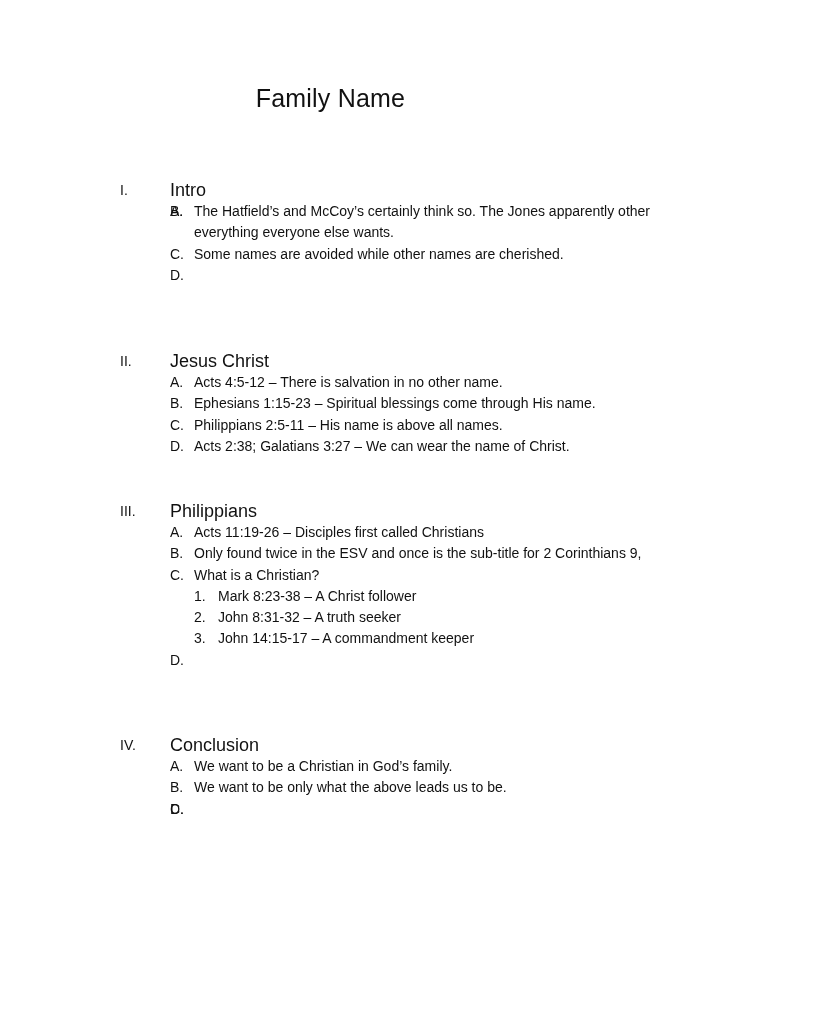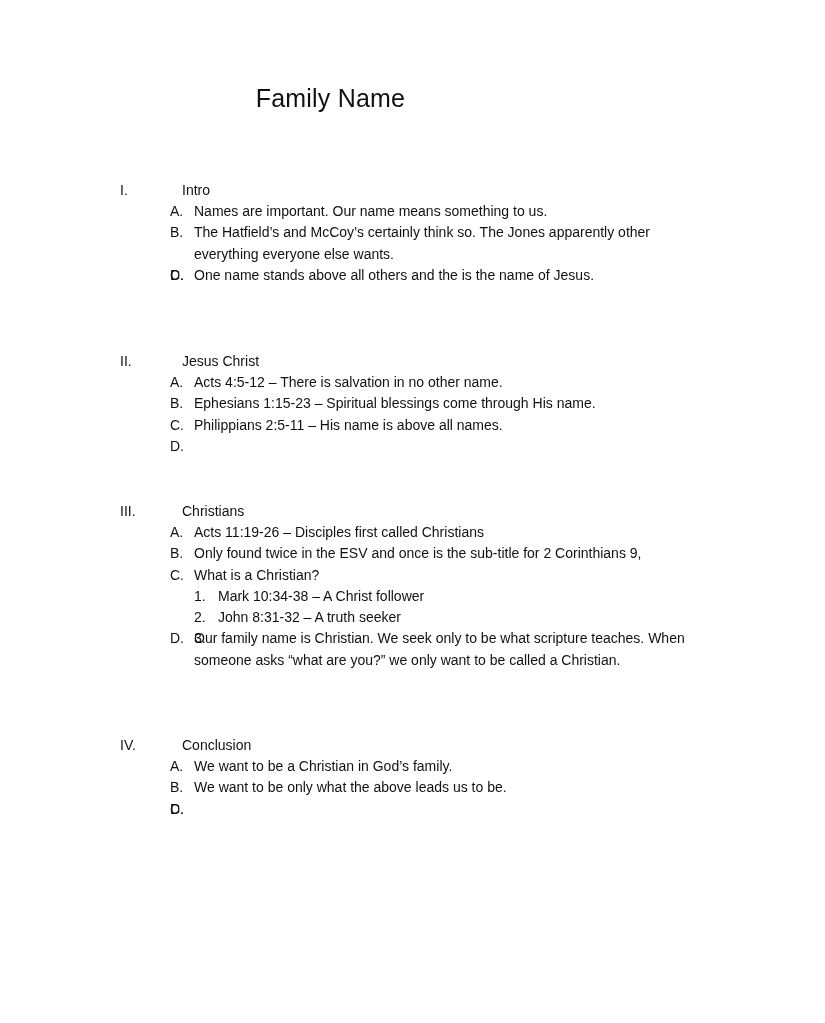--- a/index.html
+++ b/index.html
@@ -9,66 +9,66 @@
   }
   .title {
     position: absolute; top: 84px; left: 0; width: 661px; text-align: center;
     font-size: 25px; letter-spacing: 0.2px; color: #111;
   }
   .section { position: absolute; left: 0; width: 825px; }
   .roman {
     position: absolute; left: 120px; top: 0; font-size: 14px; line-height: 21px;
   }
   .heading {
-    position: absolute; left: 170px; top: 0; font-size: 14px; line-height: 21px; margin-left: 12px;
+    position: absolute; left: 170px; top: 0; font-size: 18px; line-height: 21px;
   }
   .items { position: absolute; left: 170px; top: 21px; width: 560px; }
   .item { position: relative; font-size: 14px; line-height: 21.3px; padding-left: 24px; }
   .item .lbl { position: absolute; left: 0; top: 0; }
   .sub { position: relative; font-size: 14px; line-height: 21.3px; padding-left: 48px; }
   .sub .lbl { position: absolute; left: 24px; top: 0; }
 </style>
 </head>
 <body>
 
 <div class="title">Family Name</div>
 
 <div class="section" style="top:180px;">
   <div class="roman">I.</div>
   <div class="heading">Intro</div>
   <div class="items">
-    <div class="item"><span class="lbl">A.</span><span>Names are important. Our name means something to us.</span></div>
+    <div class="item"><span class="lbl">A.</span></div>
     <div class="item" style="width:480px;"><span class="lbl">B.</span><span>The Hatfield’s and McCoy’s certainly think so. The Jones apparently other everything everyone else wants.</span></div>
-    <div class="item"><span class="lbl">C.</span></div>
-    <div class="item"><span class="lbl">D.</span><span>One name stands above all others and the is the name of Jesus.</span></div>
+    <div class="item"><span class="lbl">C.</span><span>Some names are avoided while other names are cherished.</span></div>
+    <div class="item"><span class="lbl">D.</span></div>
   </div>
 </div>
 
 <div class="section" style="top:351px;">
   <div class="roman">II.</div>
   <div class="heading">Jesus Christ</div>
   <div class="items">
     <div class="item"><span class="lbl">A.</span><span>Acts 4:5-12 – There is salvation in no other name.</span></div>
     <div class="item"><span class="lbl">B.</span><span>Ephesians 1:15-23 – Spiritual blessings come through His name.</span></div>
     <div class="item"><span class="lbl">C.</span><span>Philippians 2:5-11 – His name is above all names.</span></div>
-    <div class="item"><span class="lbl">D.</span></div>
+    <div class="item"><span class="lbl">D.</span><span>Acts 2:38; Galatians 3:27 – We can wear the name of Christ.</span></div>
   </div>
 </div>
 
 <div class="section" style="top:501px;">
   <div class="roman">III.</div>
-  <div class="heading">Christians</div>
+  <div class="heading">Philippians</div>
   <div class="items">
     <div class="item"><span class="lbl">A.</span><span>Acts 11:19-26 – Disciples first called Christians</span></div>
     <div class="item"><span class="lbl">B.</span><span>Only found twice in the ESV and once is the sub-title for 2 Corinthians 9,</span></div>
     <div class="item"><span class="lbl">C.</span><span>What is a Christian?</span></div>
-    <div class="sub"><span class="lbl">1.</span><span>Mark 10:34-38 – A Christ follower</span></div>
+    <div class="sub"><span class="lbl">1.</span><span>Mark 8:23-38 – A Christ follower</span></div>
     <div class="sub"><span class="lbl">2.</span><span>John 8:31-32 – A truth seeker</span></div>
-    <div class="sub"><span class="lbl">3.</span></div>
-    <div class="item" style="width:525px;"><span class="lbl">D.</span><span>Our family name is Christian. We seek only to be what scripture teaches. When someone asks “what are you?” we only want to be called a Christian.</span></div>
+    <div class="sub"><span class="lbl">3.</span><span>John 14:15-17 – A commandment keeper</span></div>
+    <div class="item" style="width:525px;"><span class="lbl">D.</span></div>
   </div>
 </div>
 
 <div class="section" style="top:735px;">
   <div class="roman">IV.</div>
   <div class="heading">Conclusion</div>
   <div class="items">
     <div class="item"><span class="lbl">A.</span><span>We want to be a Christian in God’s family.</span></div>
     <div class="item"><span class="lbl">B.</span><span>We want to be only what the above leads us to be.</span></div>
     <div class="item"><span class="lbl">C.</span></div>

